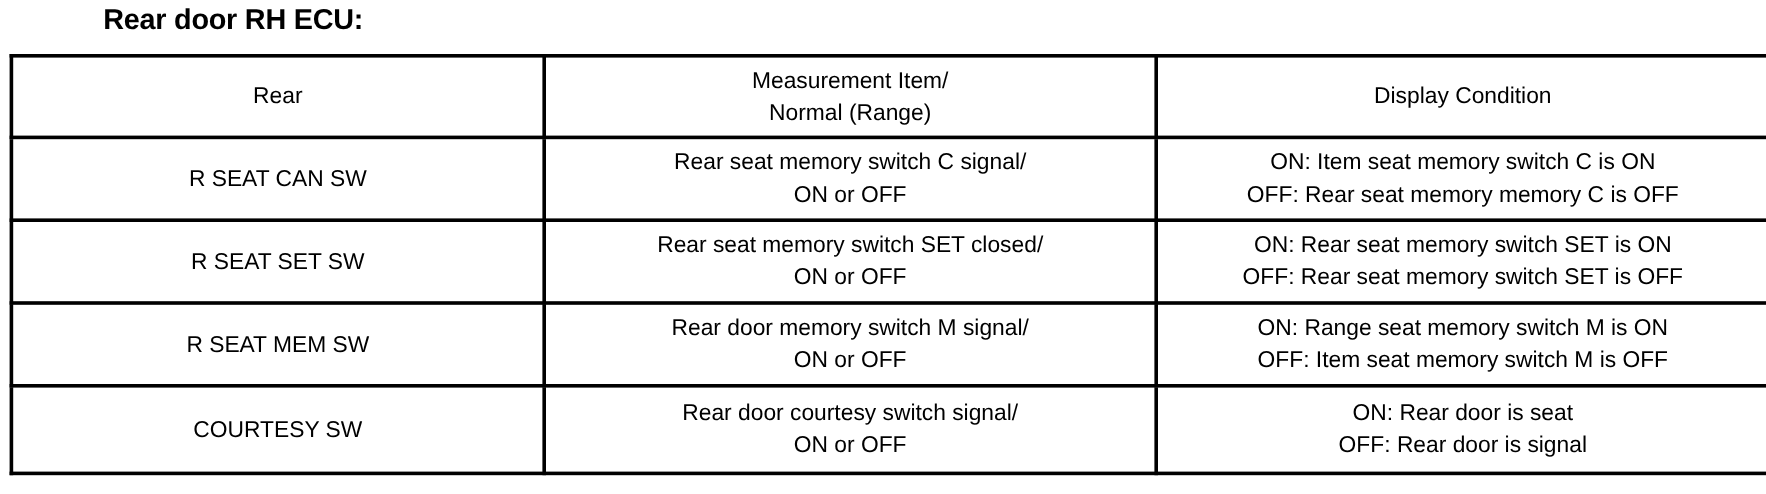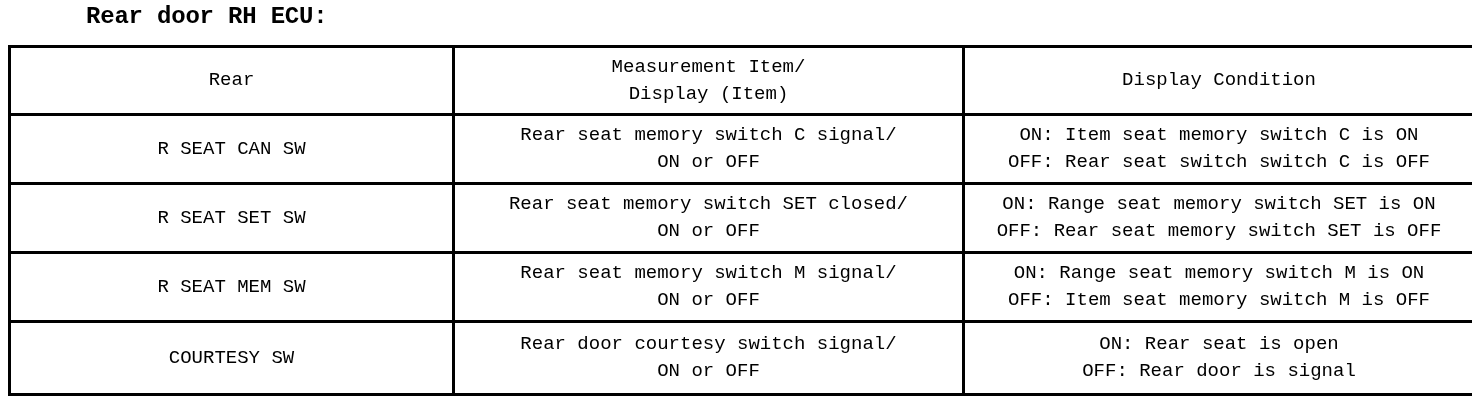--- a/index.html
+++ b/index.html
@@ -11,21 +11,20 @@
     width: 1472px;
     height: 412px;
     font-family: "Liberation Sans", sans-serif;
     color: #000000;
     overflow: hidden;
   }
   .page {
     position: relative;
     width: 1472px;
     height: 308px;
-    font-family: Liberation Mono, monospace;
   }
   .section-title {
     position: absolute;
     left: 86px;
     top: 2px;
     font-size: 24px;
     font-weight: bold;
     letter-spacing: -0.2px;
     line-height: 30px;
     white-space: nowrap;
@@ -69,81 +68,81 @@
   <div class="section-title">Rear door RH ECU:</div>
 
   <table class="spec-table">
     <thead>
       <tr>
         <td class="col-item">
           <span class="cell-line">Rear</span>
         </td>
         <td class="col-measure">
           <span class="cell-line">Measurement Item/</span>
-          <span class="cell-line">Display (Item)</span>
+          <span class="cell-line">Normal (Range)</span>
         </td>
         <td class="col-normal">
           <span class="cell-line">Display Condition</span>
         </td>
       </tr>
     </thead>
     <tbody>
 
       <tr>
         <td class="col-item">
           <span class="cell-line">R SEAT CAN SW</span>
         </td>
         <td class="col-measure">
           <span class="cell-line">Rear seat memory switch C signal/</span>
           <span class="cell-line">ON or OFF</span>
         </td>
         <td class="col-normal">
           <span class="cell-line">ON: Item seat memory switch C is ON</span>
-          <span class="cell-line">OFF: Rear seat switch switch C is OFF</span>
+          <span class="cell-line">OFF: Rear seat memory memory C is OFF</span>
         </td>
       </tr>
 
       <tr>
         <td class="col-item">
           <span class="cell-line">R SEAT SET SW</span>
         </td>
         <td class="col-measure">
           <span class="cell-line">Rear seat memory switch SET closed/</span>
           <span class="cell-line">ON or OFF</span>
         </td>
         <td class="col-normal">
-          <span class="cell-line">ON: Range seat memory switch SET is ON</span>
+          <span class="cell-line">ON: Rear seat memory switch SET is ON</span>
           <span class="cell-line">OFF: Rear seat memory switch SET is OFF</span>
         </td>
       </tr>
 
       <tr>
         <td class="col-item">
           <span class="cell-line">R SEAT MEM SW</span>
         </td>
         <td class="col-measure">
-          <span class="cell-line">Rear seat memory switch M signal/</span>
+          <span class="cell-line">Rear door memory switch M signal/</span>
           <span class="cell-line">ON or OFF</span>
         </td>
         <td class="col-normal">
           <span class="cell-line">ON: Range seat memory switch M is ON</span>
           <span class="cell-line">OFF: Item seat memory switch M is OFF</span>
         </td>
       </tr>
 
       <tr>
         <td class="col-item">
           <span class="cell-line">COURTESY SW</span>
         </td>
         <td class="col-measure">
           <span class="cell-line">Rear door courtesy switch signal/</span>
           <span class="cell-line">ON or OFF</span>
         </td>
         <td class="col-normal">
-          <span class="cell-line">ON: Rear seat is open</span>
+          <span class="cell-line">ON: Rear door is seat</span>
           <span class="cell-line">OFF: Rear door is signal</span>
         </td>
       </tr>
 
     </tbody>
   </table>
 
 </div>
 
 </body></html>

